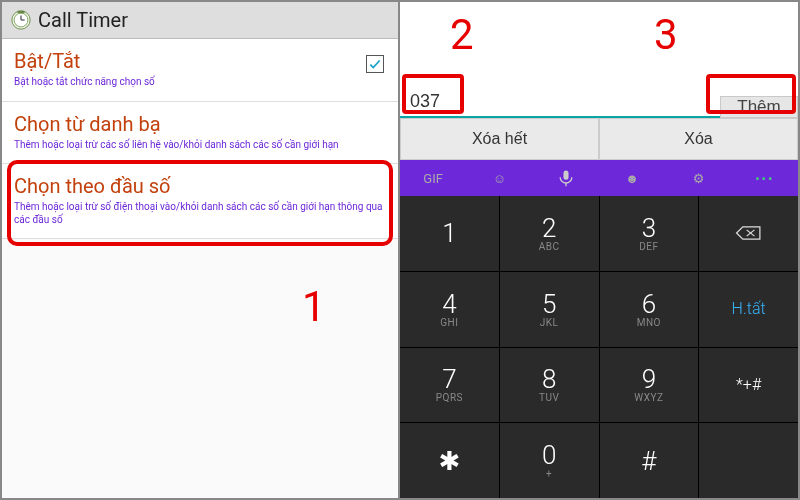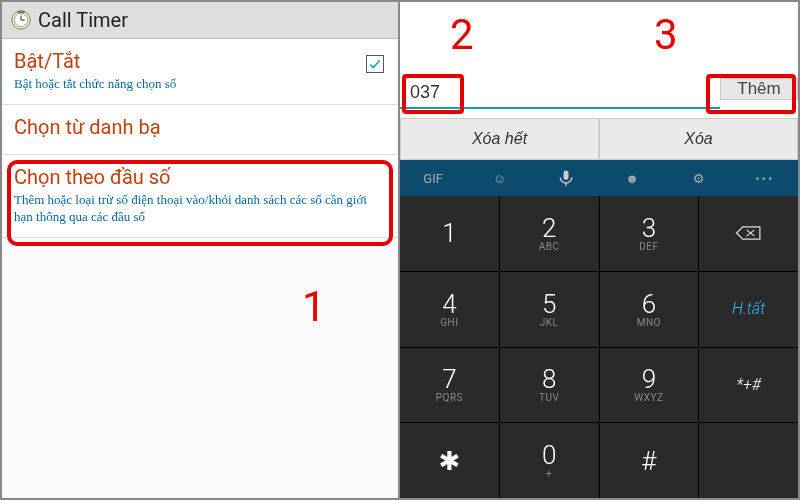--- a/index.html
+++ b/index.html
@@ -32,21 +32,21 @@
   .list {
     background: #fff;
     flex: 0 0 auto;
   }
   .list-item {
     padding: 10px 12px 12px 12px;
     border-bottom: 1px solid #ddd;
     position: relative;
   }
   .list-item .title { font-size: 20px; color: #c2410c; margin-bottom: 3px; }
-  .list-item .sub { font-size: 13px; color: #0369a1; line-height: 1.25; font-family: Liberation Serif, serif; }
+  .list-item .sub { font-size: 10px; color: #6d28d9; line-height: 1.25; }
   .checkbox {
     position: absolute;
     right: 14px; top: 16px;
     width: 18px; height: 18px;
     border: 1.5px solid #555;
     display: flex; align-items: center; justify-content: center;
   }
   .checkbox svg { width: 14px; height: 14px; }
   .highlight-box {
     position: absolute;
@@ -73,21 +73,21 @@
   }
   .top-gap {
     height: 76px;
     background: #fff;
     position: relative;
   }
   .annot2 { left: 50px; top: 8px; }
   .annot3 { left: 254px; top: 8px; }
   .input-row {
     display: flex;
-    align-items: flex-start;
+    align-items: flex-end;
     background: #fff;
     height: 40px;
   }
   .input-field {
     flex: 1;
     border: none;
     border-bottom: 2px solid #0aa6a6;
     font-size: 18px;
     padding: 4px 10px;
     color: #333;
@@ -108,32 +108,31 @@
     display: flex;
     height: 42px;
   }
   .clear-btn {
     flex: 1;
     background: #eaeaea;
     border: 1px solid #ccc;
     font-size: 16px;
     color: #333;
     cursor: pointer;
-    font-style: italic;
   }
 
   .kb {
     flex: 1;
     background: #1e1e1e;
     display: flex;
     flex-direction: column;
   }
   .kb-top {
     height: 36px;
-    background: #0c4a6e;
+    background: #6d28d9;
     display: flex;
     align-items: center;
     justify-content: space-around;
     color: #aaa;
     font-size: 13px;
   }
   .kb-top span { display: flex; align-items: center; justify-content: center; width: 20px; height: 20px; }
   .kb-top .dots { letter-spacing: 2px; color: #3dd17a; }
   .kb-grid {
     flex: 1;
@@ -148,21 +147,21 @@
     color: #fff;
     display: flex;
     flex-direction: column;
     align-items: center;
     justify-content: center;
     cursor: pointer;
     user-select: none;
   }
   .key .main { font-size: 26px; font-weight: 300; line-height: 1; }
   .key .sub { font-size: 10px; color: #888; margin-top: 0; letter-spacing: 0.5px; }
-  .key.action .main { font-size: 16px; font-style: italic; }
+  .key.action .main { font-size: 16px; }
   .key.done .main { color: #37b6ff; font-size: 16px; }
   .key svg { width: 28px; height: 20px; }
 </style>
 </head>
 <body>
 
 <div class="left">
   <div class="header">
     <span class="icon-circle">
       <svg viewBox="0 0 24 24">
@@ -181,20 +180,21 @@
       <div class="title">Bật/Tắt</div>
       <div class="sub">Bật hoặc tắt chức năng chọn số</div>
       <div class="checkbox">
         <svg viewBox="0 0 24 24">
             <polyline points="4,13 9,18 20,6" fill="none" stroke="#18a0c7" stroke-width="3"></polyline>
           </svg>
       </div>
     </div>
     <div class="list-item">
       <div class="title">Chọn từ danh bạ</div>
+      <div class="sub">Thêm hoặc loại trừ các số liên hệ vào/khỏi danh sách các số cần giới hạn</div>
     </div>
     <div class="list-item">
       <div class="title">Chọn theo đầu số</div>
       <div class="sub">Thêm hoặc loại trừ số điện thoại vào/khỏi danh sách các số cần giới hạn thông qua các đầu số</div>
     </div>
   </div>
 
   <div class="highlight-box hl-left"></div>
   <div class="annot annot1">1</div>
 </div>

